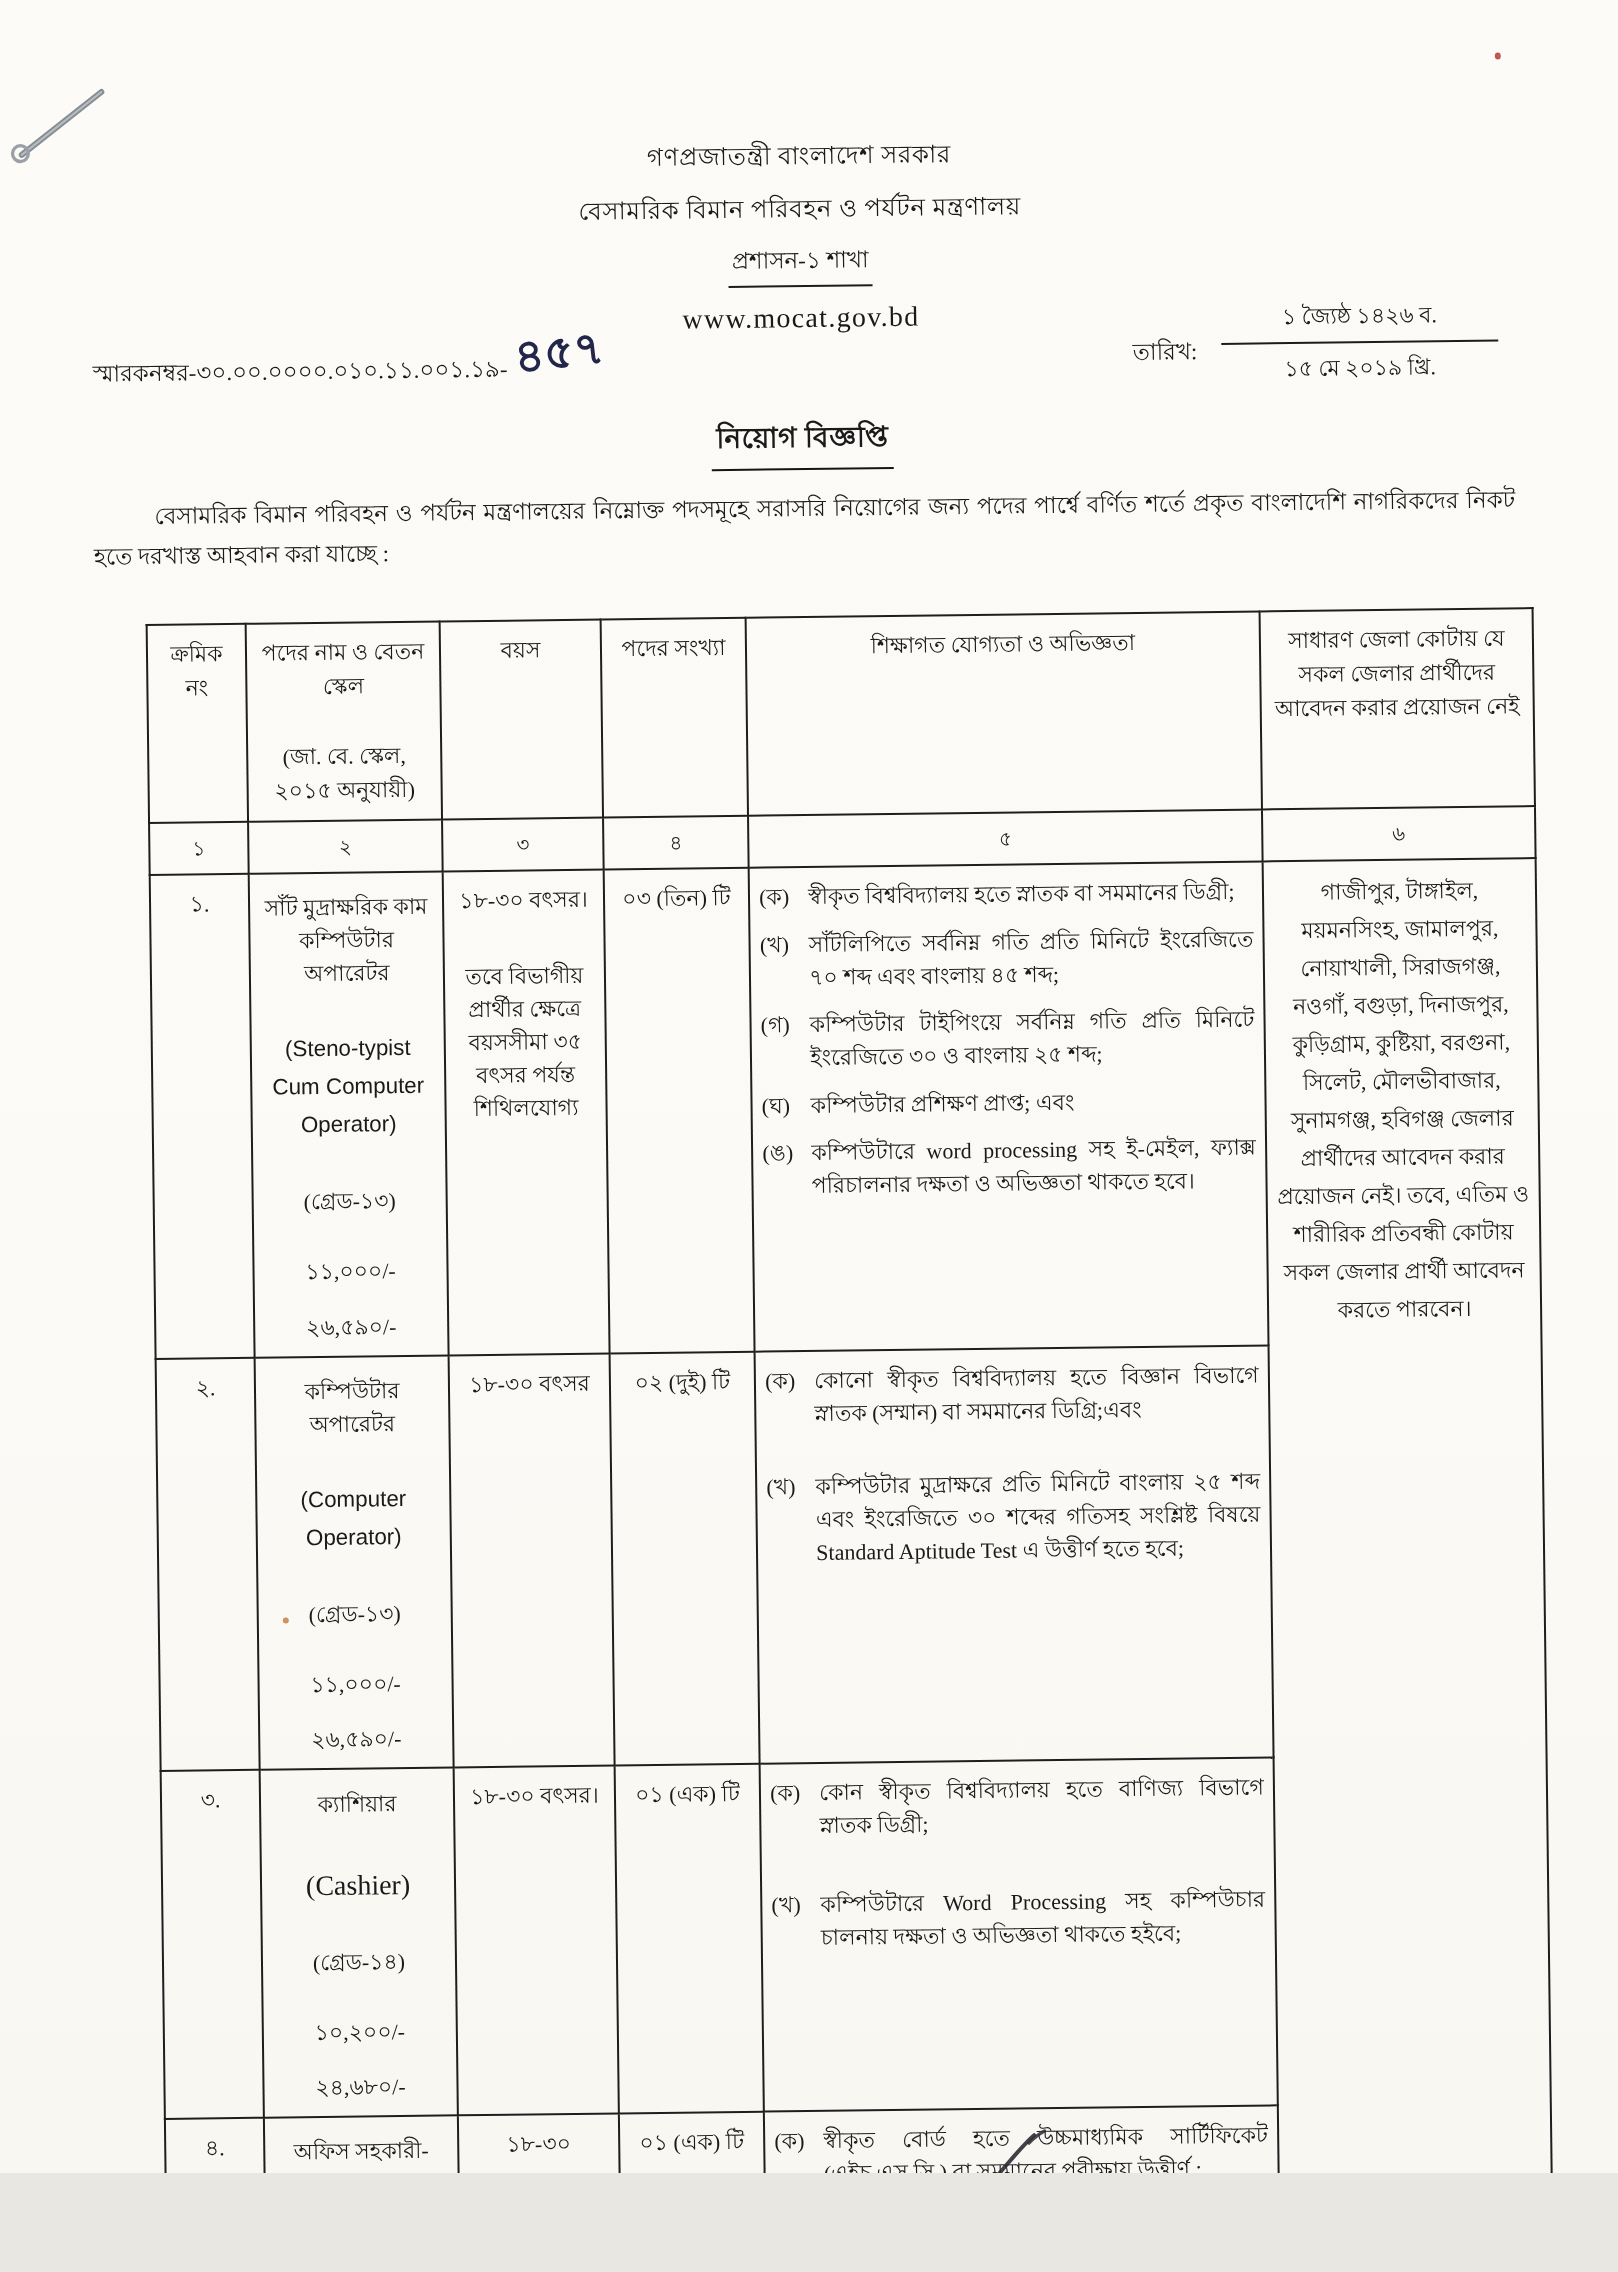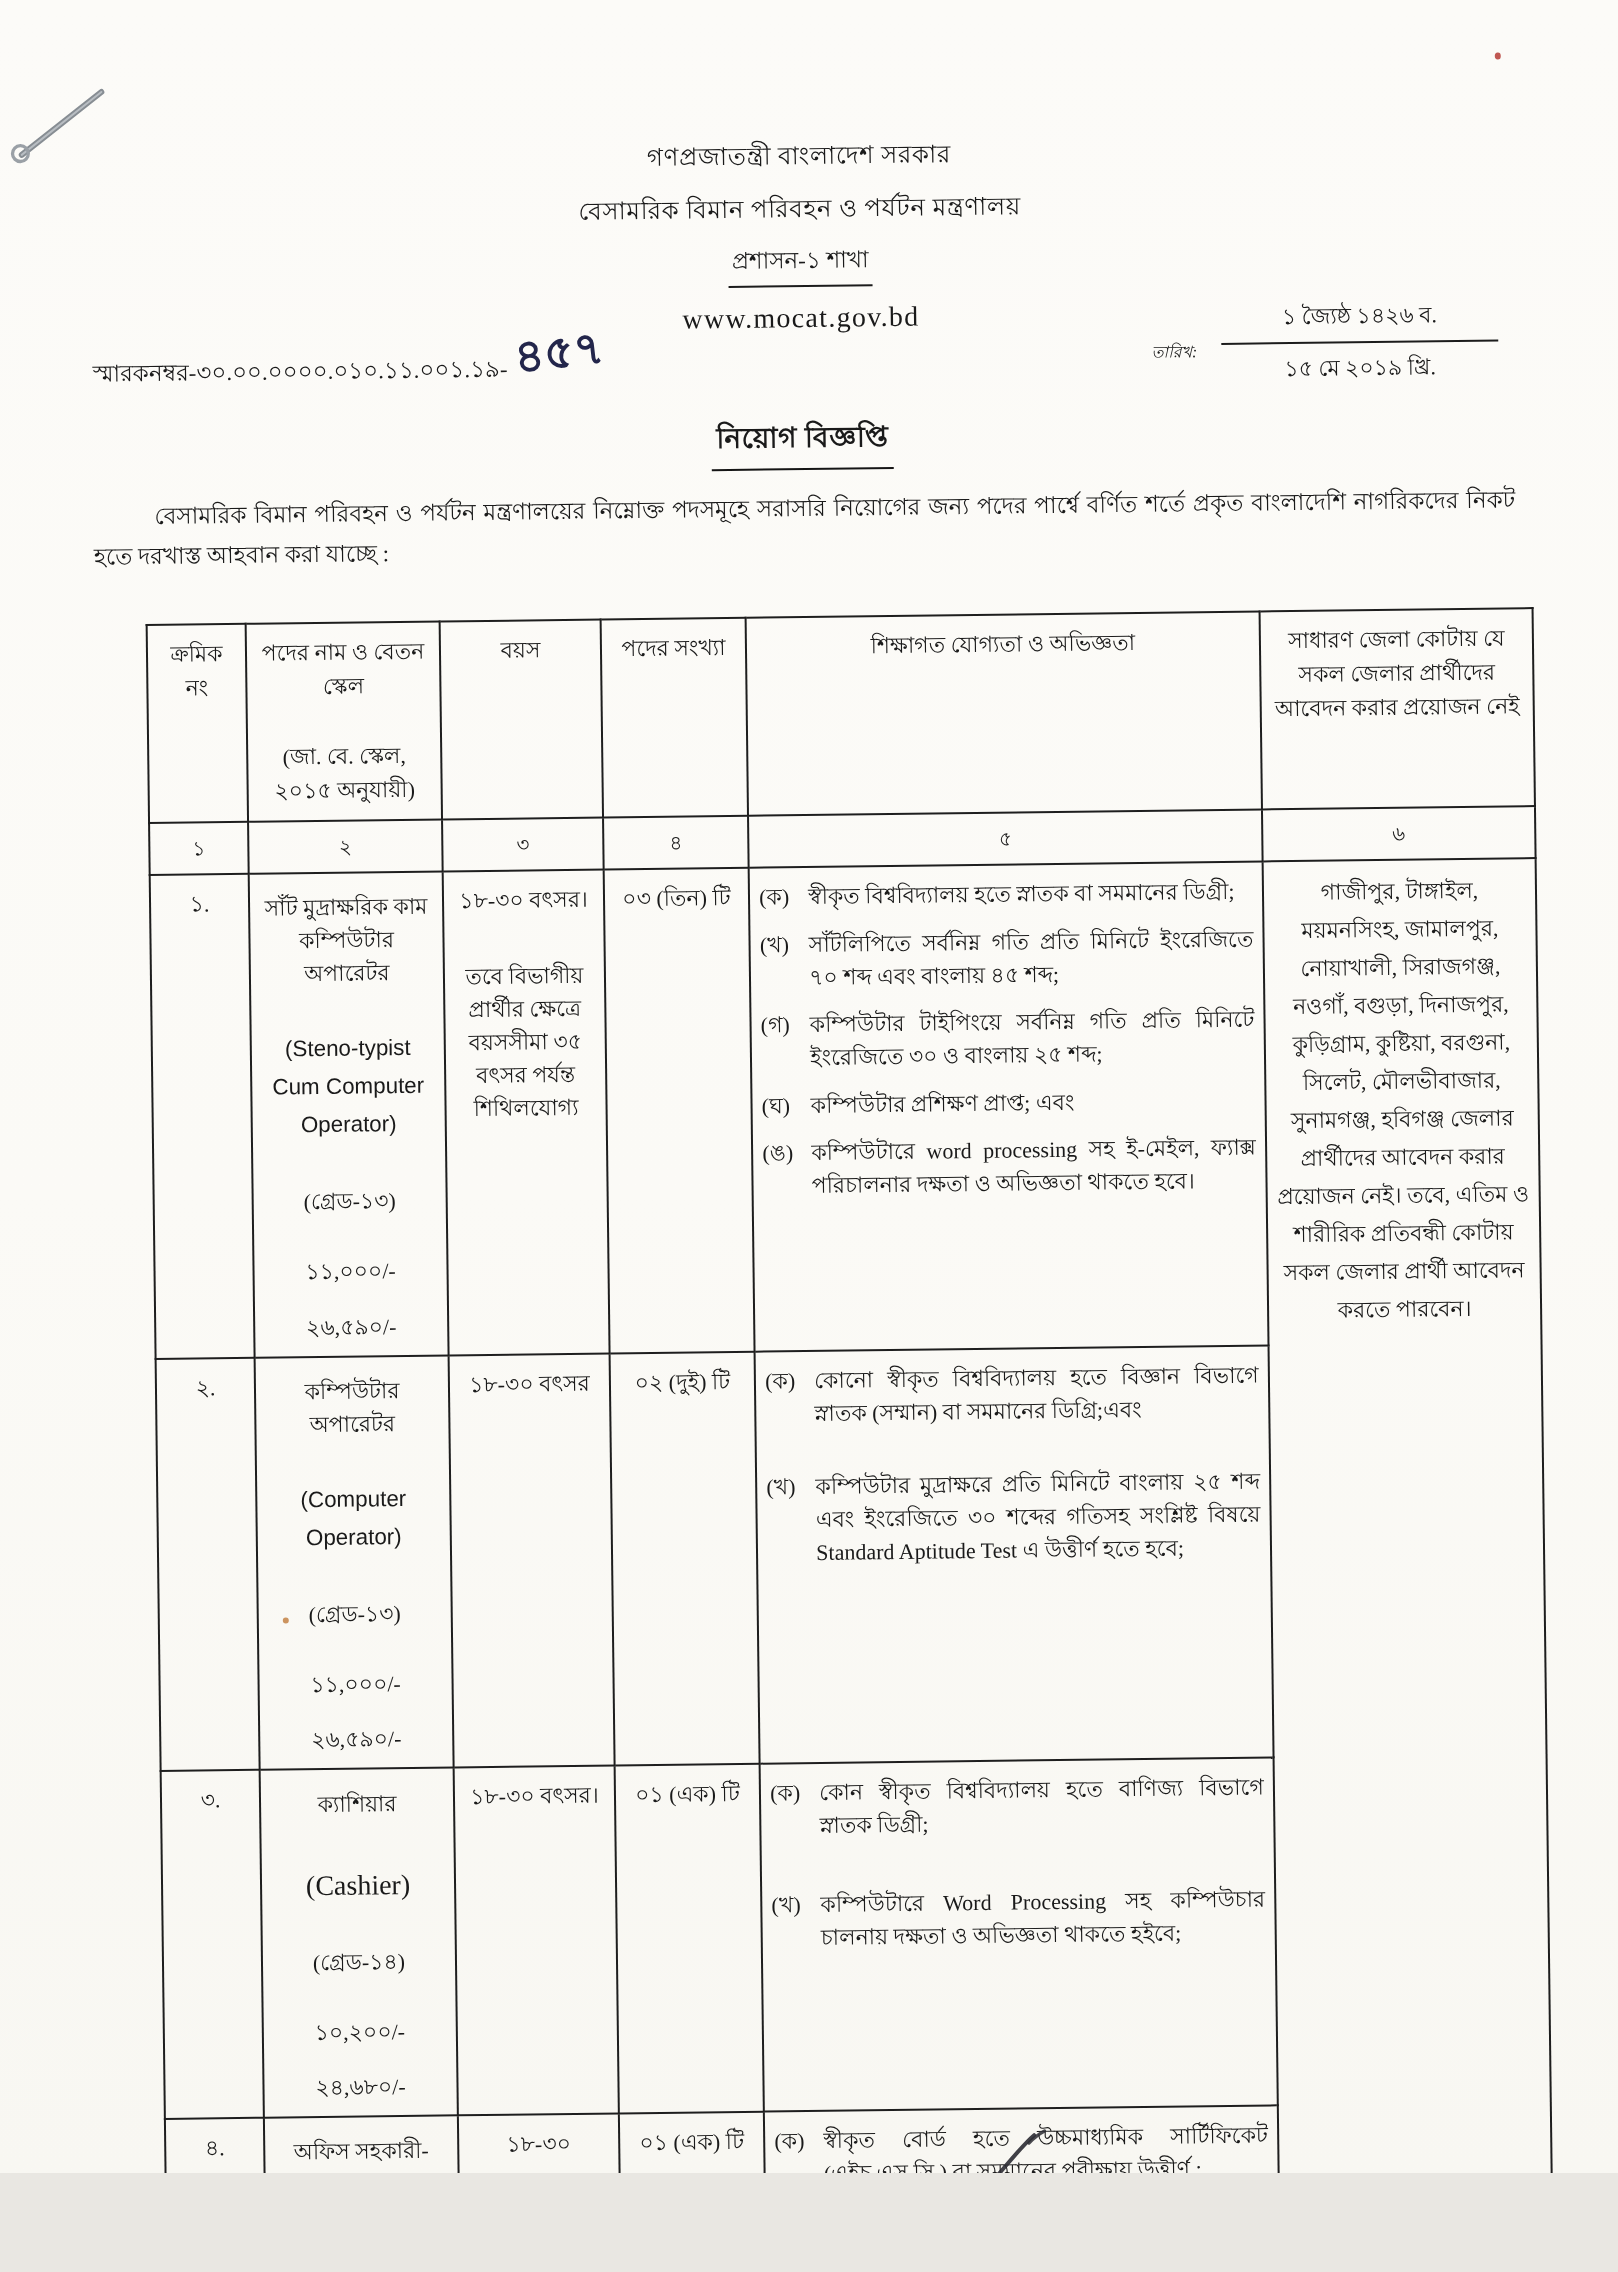--- a/index.html
+++ b/index.html
@@ -25,21 +25,21 @@
 
   
   .memo-row{position:absolute;top:298px;left:100px;right:112px;display:flex;justify-content:space-between;align-items:flex-start;}
   .memo-left{font-size:23px;white-space:nowrap;padding-top:24px;}
   .memo-hand{
     display:inline-block;font-size:46px;font-weight:600;color:#23264b;
     transform:translateY(-8px) rotate(-6deg);margin-left:6.6px;
     font-family:"DejaVu Serif",serif;
   }
   .date-block{display:flex;align-items:center;gap:24px;padding-top:6.6px;}
-  .date-label{font-size:16px;padding-top:17px;font-style:italic;}
+  .date-label{font-size:23px;padding-top:17px;}
   .date-stack{text-align:center;font-size:22px;min-width:277px;}
   .date-top{padding:0 6.6px 6.6px 6.6px;}
   .date-rule{height:2px;background:#1c1c1c;}
   .date-bottom{padding-top:6.6px;}
 
   
   .notice-title{position:absolute;top:416px;left:0;right:0;text-align:center;}
   .notice-title span{display:inline-block;font-size:28px;font-weight:700;border-bottom:2.6px solid #151515;padding:0 5.3px 5.3px 5.3px;letter-spacing:0.7px;}
   .intro{
     position:absolute;top:489px;left:99px;right:97px;

